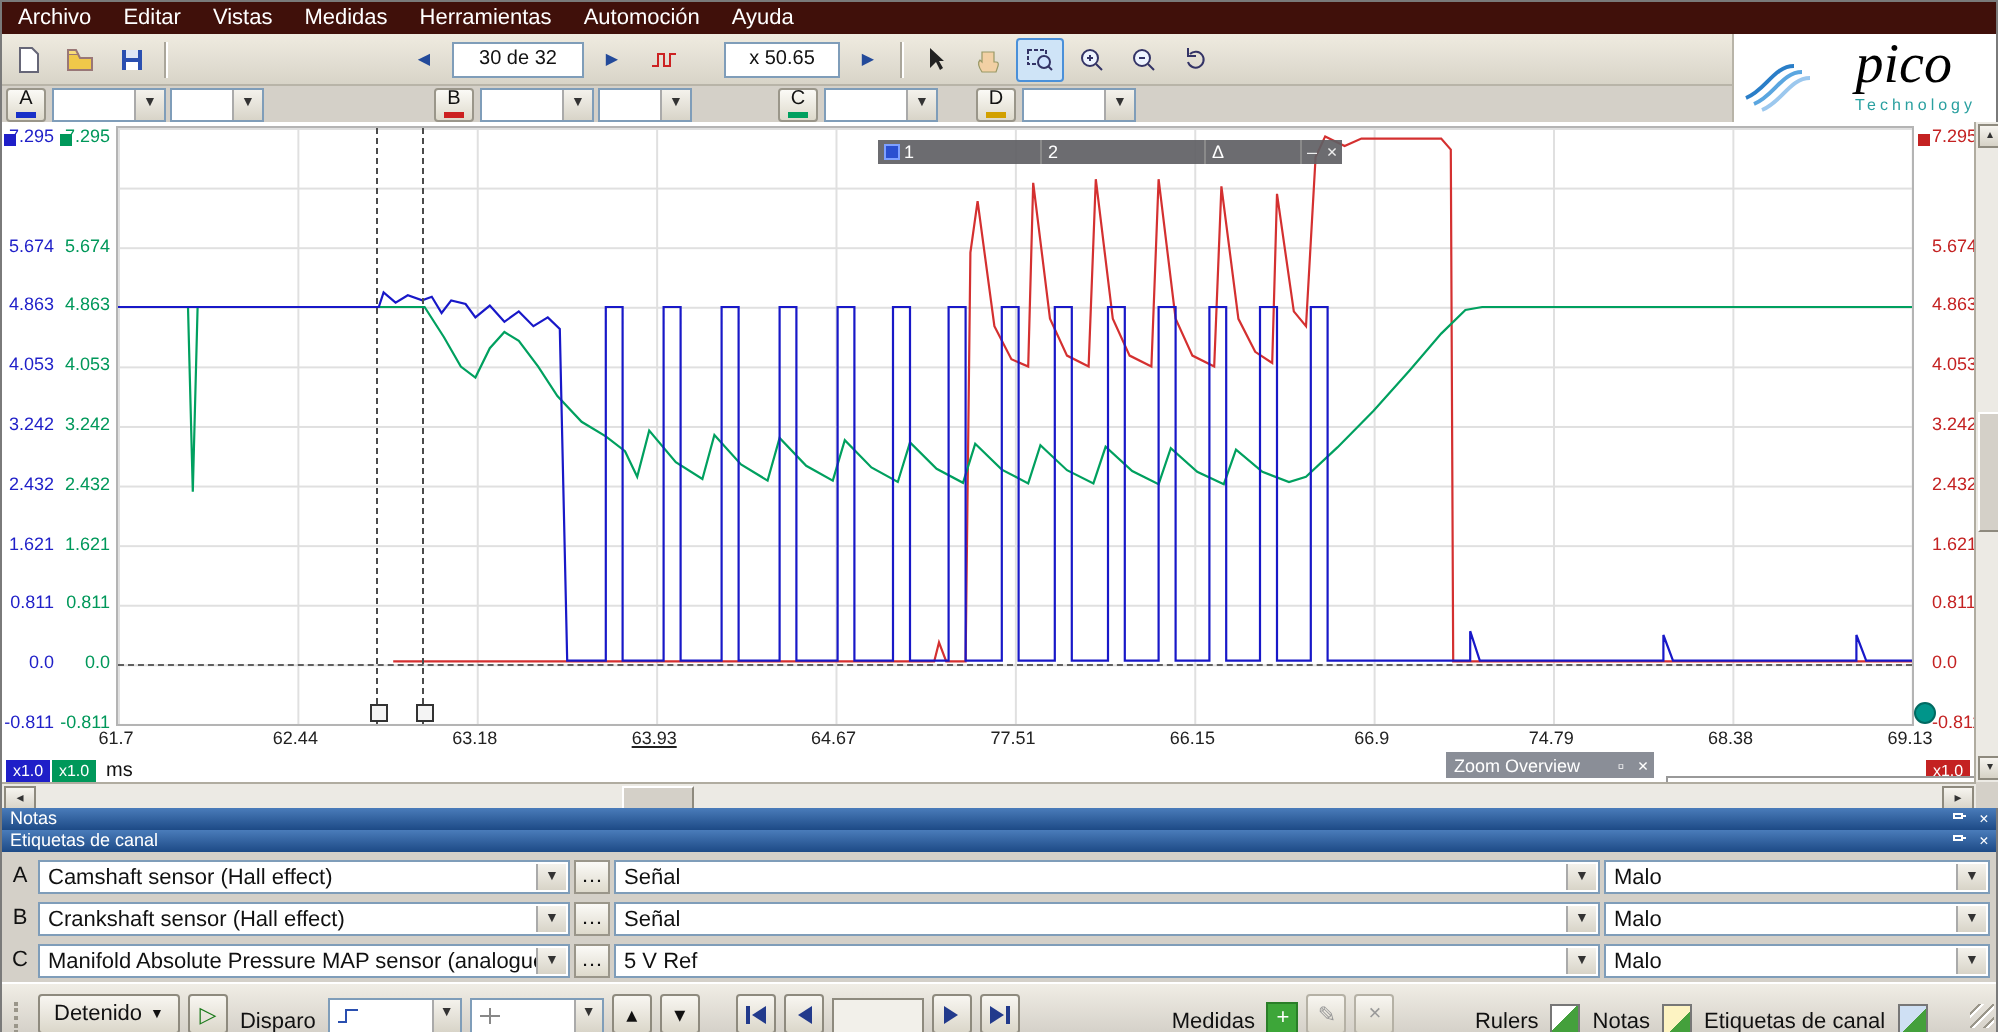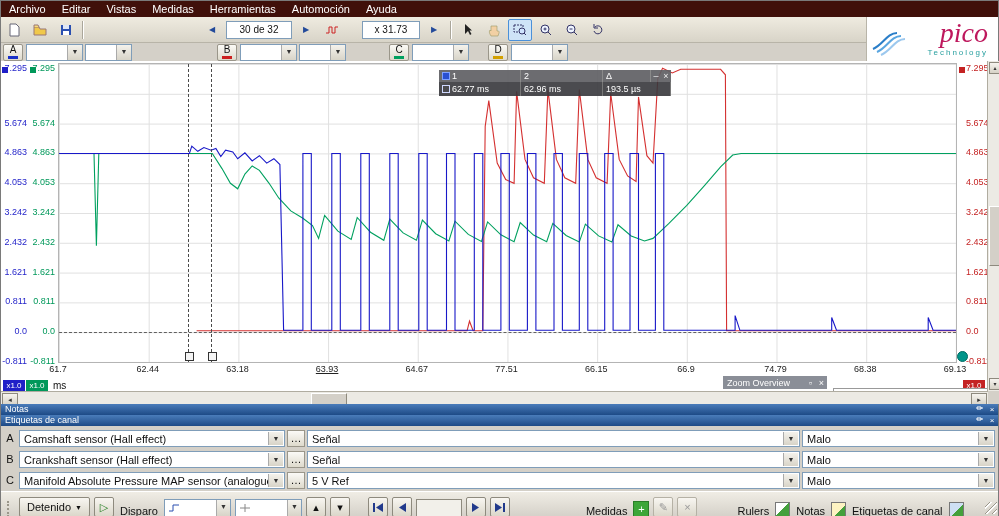--- a/index.html
+++ b/index.html
@@ -37,22 +37,22 @@
   .combo{position:relative;background:#fff;border:1px solid #7f9db9;height:15px;line-height:14px;
          font-size:10px;padding:0 16px 0 3px;margin:0 1px;white-space:nowrap;overflow:hidden;}
   .combo .caret{position:absolute;right:0;top:0;bottom:0;width:14px;text-align:center;
                 background:linear-gradient(#f4f2ec,#d8d4c8);border-left:1px solid #aaa;
                 font-size:7px;line-height:14px;color:#333;}
   .w56{width:36px;} .w44{width:26px;}
 
   
   .logo{position:absolute;top:16px;right:0;width:131px;height:44px;background:#fff;
         border-left:1px solid #b8b4a8;border-bottom:1px solid #b8b4a8;}
-  .logo .brand{position:absolute;right:10px;top:0px;font-family:"Liberation Serif",serif;
-               font-style:italic;font-size:28px;color:#be185d;}
+  .logo .brand{position:absolute;right:22px;top:0px;font-family:"Liberation Serif",serif;
+               font-style:italic;font-size:28px;color:#000000;}
   .logo .sub{position:absolute;right:10px;top:31px;font-size:8px;letter-spacing:2px;color:#2aa0a0;}
   .logo svg{position:absolute;left:4px;top:4px;}
 
   
   .scope{position:absolute;top:60px;left:0;width:999px;height:343px;background:#fff;}
   .plot{position:absolute;left:57px;top:2px;width:897px;height:298px;border:1px solid #b4b4b4;
         box-sizing:content-box;
         background-image:linear-gradient(to right,#e0e0e0 1px,transparent 1px),
                          linear-gradient(to bottom,#e0e0e0 1px,transparent 1px);
         background-size:89.7px 29.8px;}
@@ -197,21 +197,21 @@
     <span style="width:112px"></span>
     <span class="tb-btn arr-btn">◀</span>
     <span class="inset buffer-box">30 de 32</span>
     <span class="tb-btn arr-btn">▶</span>
     <span class="tb-btn">
       <svg width="14" height="14" viewBox="0 0 14 14">
           <path d="M1 10h3V4h3v6h3V4h3" stroke="#cc2222" fill="none"></path>
         </svg>
       </span>
     <span style="width:16px"></span>
-    <span class="inset zoom-box">x 31.73</span>
+    <span class="inset zoom-box">x 50.65</span>
     <span class="tb-btn arr-btn">▶</span>
     <span class="sep"></span>
     <span class="tb-btn">
       <svg width="14" height="14" viewBox="0 0 14 14">
           <path d="M4 1v10l3-3 2 4 1.5-1-2-3.5H11z" fill="#222"></path>
         </svg>
       </span>
     <span class="tb-btn">
       <svg width="14" height="14" viewBox="0 0 14 14">
           <path d="M4 13C2 10 2 8 3 7l1 1V3h6v5h1c1 0 1.4.8 1 2l-1 3z" fill="#f2d0a4" stroke="#996" stroke-width=".6"></path>
@@ -307,25 +307,20 @@
       <div class="rhandle" style="left: 126.2px;"></div>
       <div class="rhandle" style="left: 149.1px;"></div>
 
       <div class="measure">
         <div class="hdr">
           <span class="cell mc1"><span class="mini-ico" style="border-color:#7ea0ff;background:#2a4fd0"></span><span>1</span></span>
           <span class="cell mc2"><span>2</span></span>
           <span class="cell mc3"><span>Δ</span></span>
           <span class="winbtn">–</span>
           <span class="winbtn">×</span>
-        </div>
-        <div class="vals">
-          <span class="cell mc1"><span class="mini-ico"></span><span>62.77 ms</span></span>
-          <span class="cell mc2"><span>62.96 ms</span></span>
-          <span class="cell mc3"><span>193.5 µs</span></span>
         </div>
       </div>
     </div>
 
     <div class="ycol blue">
         <span style="top: 0px;">7.295</span>
         <span style="top: 54.5926px;">5.674</span>
         <span style="top: 84.4074px;">4.863</span>
         <span style="top: 114.185px;">4.053</span>
         <span style="top: 144px;">3.242</span>

